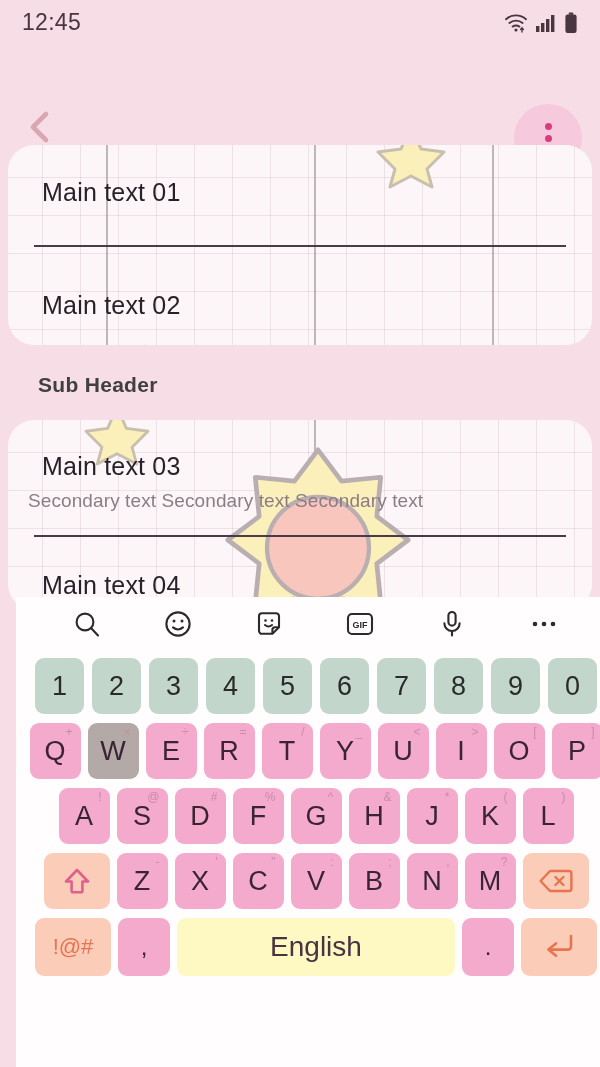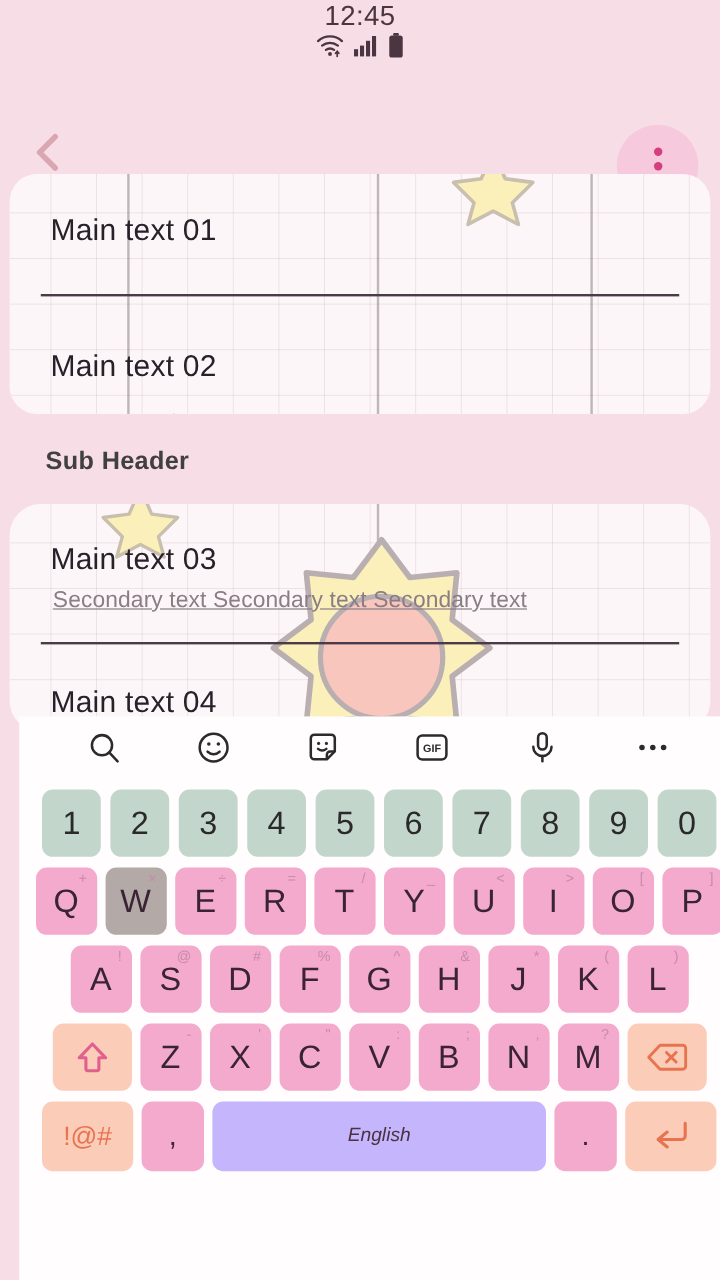--- a/index.html
+++ b/index.html
@@ -9,21 +9,20 @@
     background:#f7dde6;
     overflow:hidden;
   }
   #screen { position:relative; width:600px; height:1067px; background:#f7dde6; }
 
   
   .statusbar {
     position:absolute; top:0; left:0; width:600px; height:45px;
     display:flex; align-items:center; justify-content:space-between;
     padding:0 22px;
-    flex-direction:column;
   }
   .clock { font-size:23px; color:#4a3540; letter-spacing:.3px; }
   .sysicons { display:flex; align-items:center; gap:7px; }
 
   
   .appbar {
     position:absolute; top:45px; left:0; width:600px; height:100px;
   }
   .backbtn { position:absolute; left:20px; top:62px; width:40px; height:40px;
              display:flex; align-items:center; justify-content:center; }
@@ -36,21 +35,21 @@
              border-radius:50%; background:#f6c9dd;
              display:flex; align-items:center; justify-content:center; gap:5px;
              flex-direction:column; }
   .dot3 { width:7px; height:7px; border-radius:50%; background:#d63e7d; }
 
   
   .card {
     position:absolute; left:8px; width:584px;
     background:#fdf6f8; border-radius:26px; overflow:hidden;
   }
-  #card1 { top:145px; height:200px;border-radius:23px; }
+  #card1 { top:145px; height:200px; }
   #card2 { top:420px; height:190px; }
   .grid {
     position:absolute; inset:0;
     background-image:
       linear-gradient(to right, rgba(150,120,140,.16) 1px, transparent 1px),
       linear-gradient(to bottom, rgba(150,120,140,.16) 1px, transparent 1px);
     background-size:38px 38px;
     background-position:-4px -6px;
   }
   .vline { position:absolute; top:0; bottom:0; width:1.5px; background:rgba(110,90,105,.42); }
@@ -81,21 +80,21 @@
     font-size:27px; color:#3a2433;
   }
   .key .sup {
     position:absolute; top:3px; right:8px;
     font-size:12px; color:#c98aab; line-height:1;
   }
   .num  { background:#c3d6cc; color:#2a2a2a; }
   .alpha{ background:#f3aacd; }
   .alpha.pressed { background:#b3a9a6; }
   .func { background:#fbcdb9; color:#e8734f; }
-  .space{ background:#c4b5fd; font-size:16px; color:#4a3340;font-style:italic; }
+  .space{ background:#fef9c3; font-size:28px; color:#4a3340; }
 
   .r-num  { margin-top:4px; gap:8px; }
   .r-num .key { width:49px; height:56px; font-size:27px; }
   .r-q { margin-top:9px; gap:7px; }
   .r-q .key { width:51px; height:56px; }
   .r-a { margin-top:9px; gap:7px; }
   .r-a .key { width:51px; height:56px; }
   .r-z { margin-top:9px; gap:7px; }
   .r-z .key { width:51px; height:56px; }
   .r-z .func { width:66px; height:56px; }
@@ -174,21 +173,21 @@
     <svg class="deco" style="left:76px; top:-16px;" width="66" height="62" viewBox="0 0 70 66">
       <path d="M35 3 L45 26 L68 29 L51 46 L56 64 L35 53 L14 64 L19 46 L2 29 L25 26 Z" fill="#fbf0b9" stroke="#c9bfae" stroke-width="3" stroke-linejoin="round"></path>
     </svg>
 
     <svg class="deco" style="left:212px; top:22px;" width="196" height="196" viewBox="0 0 100 100">
       <path d="M50 4 L62 20 L82 18 L80 38 L96 50 L80 62 L82 82 L62 80 L50 96 L38 80 L18 82 L20 62 L4 50 L20 38 L18 18 L38 20 Z" fill="#fbf0b9" stroke="#b9aeb0" stroke-width="2.4" stroke-linejoin="round"></path>
       <circle cx="50" cy="54" r="26" fill="#f9c6bd" stroke="#b9aeb0" stroke-width="2.2"></circle>
     </svg>
 
     <div class="rowtext" style="left:34px; top:32px;">Main text 03</div>
-    <div class="rowsub" style="left:36px; top:70px;text-decoration:underline;">Secondary text Secondary text Secondary text</div>
+    <div class="rowsub" style="left:20px; top:70px;">Secondary text Secondary text Secondary text</div>
     <div class="hrule" style="left:26px; right:26px; top:115px;"></div>
     <div class="rowtext" style="left:34px; top:151px;">Main text 04</div>
   </div>
 
   <div class="keyboard">
 
     <div class="kbtoolbar">
       <span>
         <svg width="30" height="30" viewBox="0 0 30 30">
           <circle cx="13" cy="13" r="8.4" fill="none" stroke="#2b2b2b" stroke-width="2.1"></circle>

